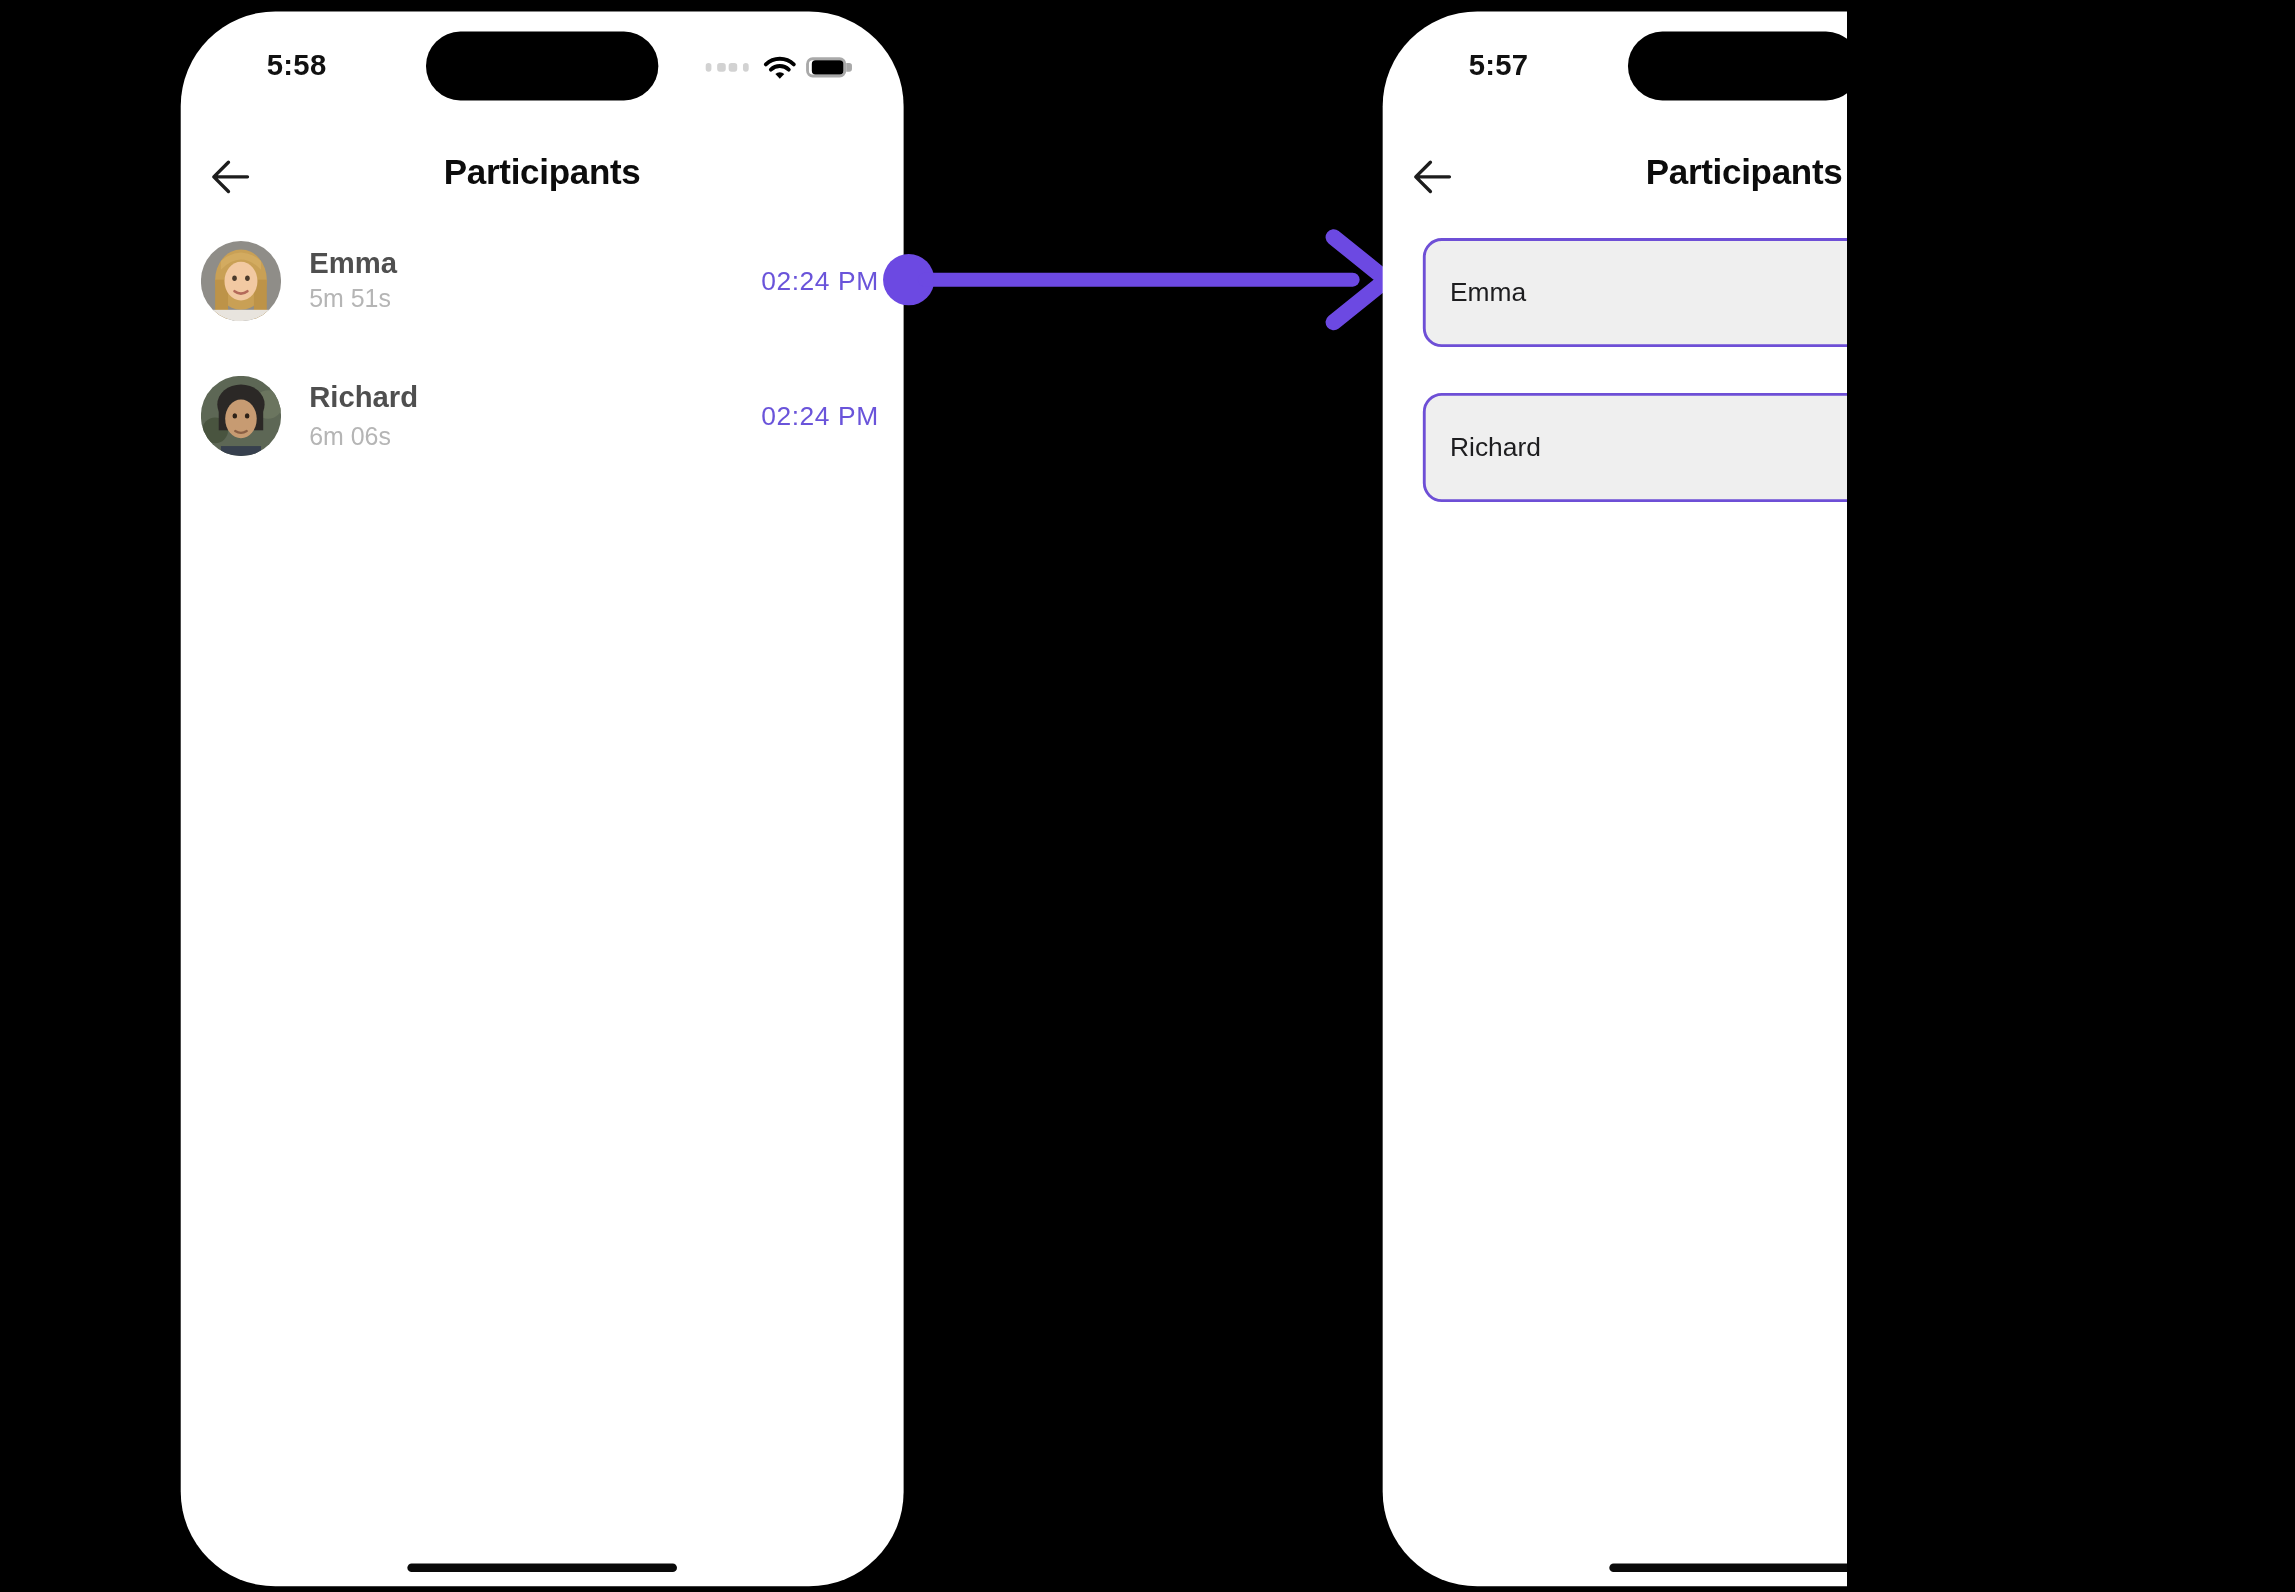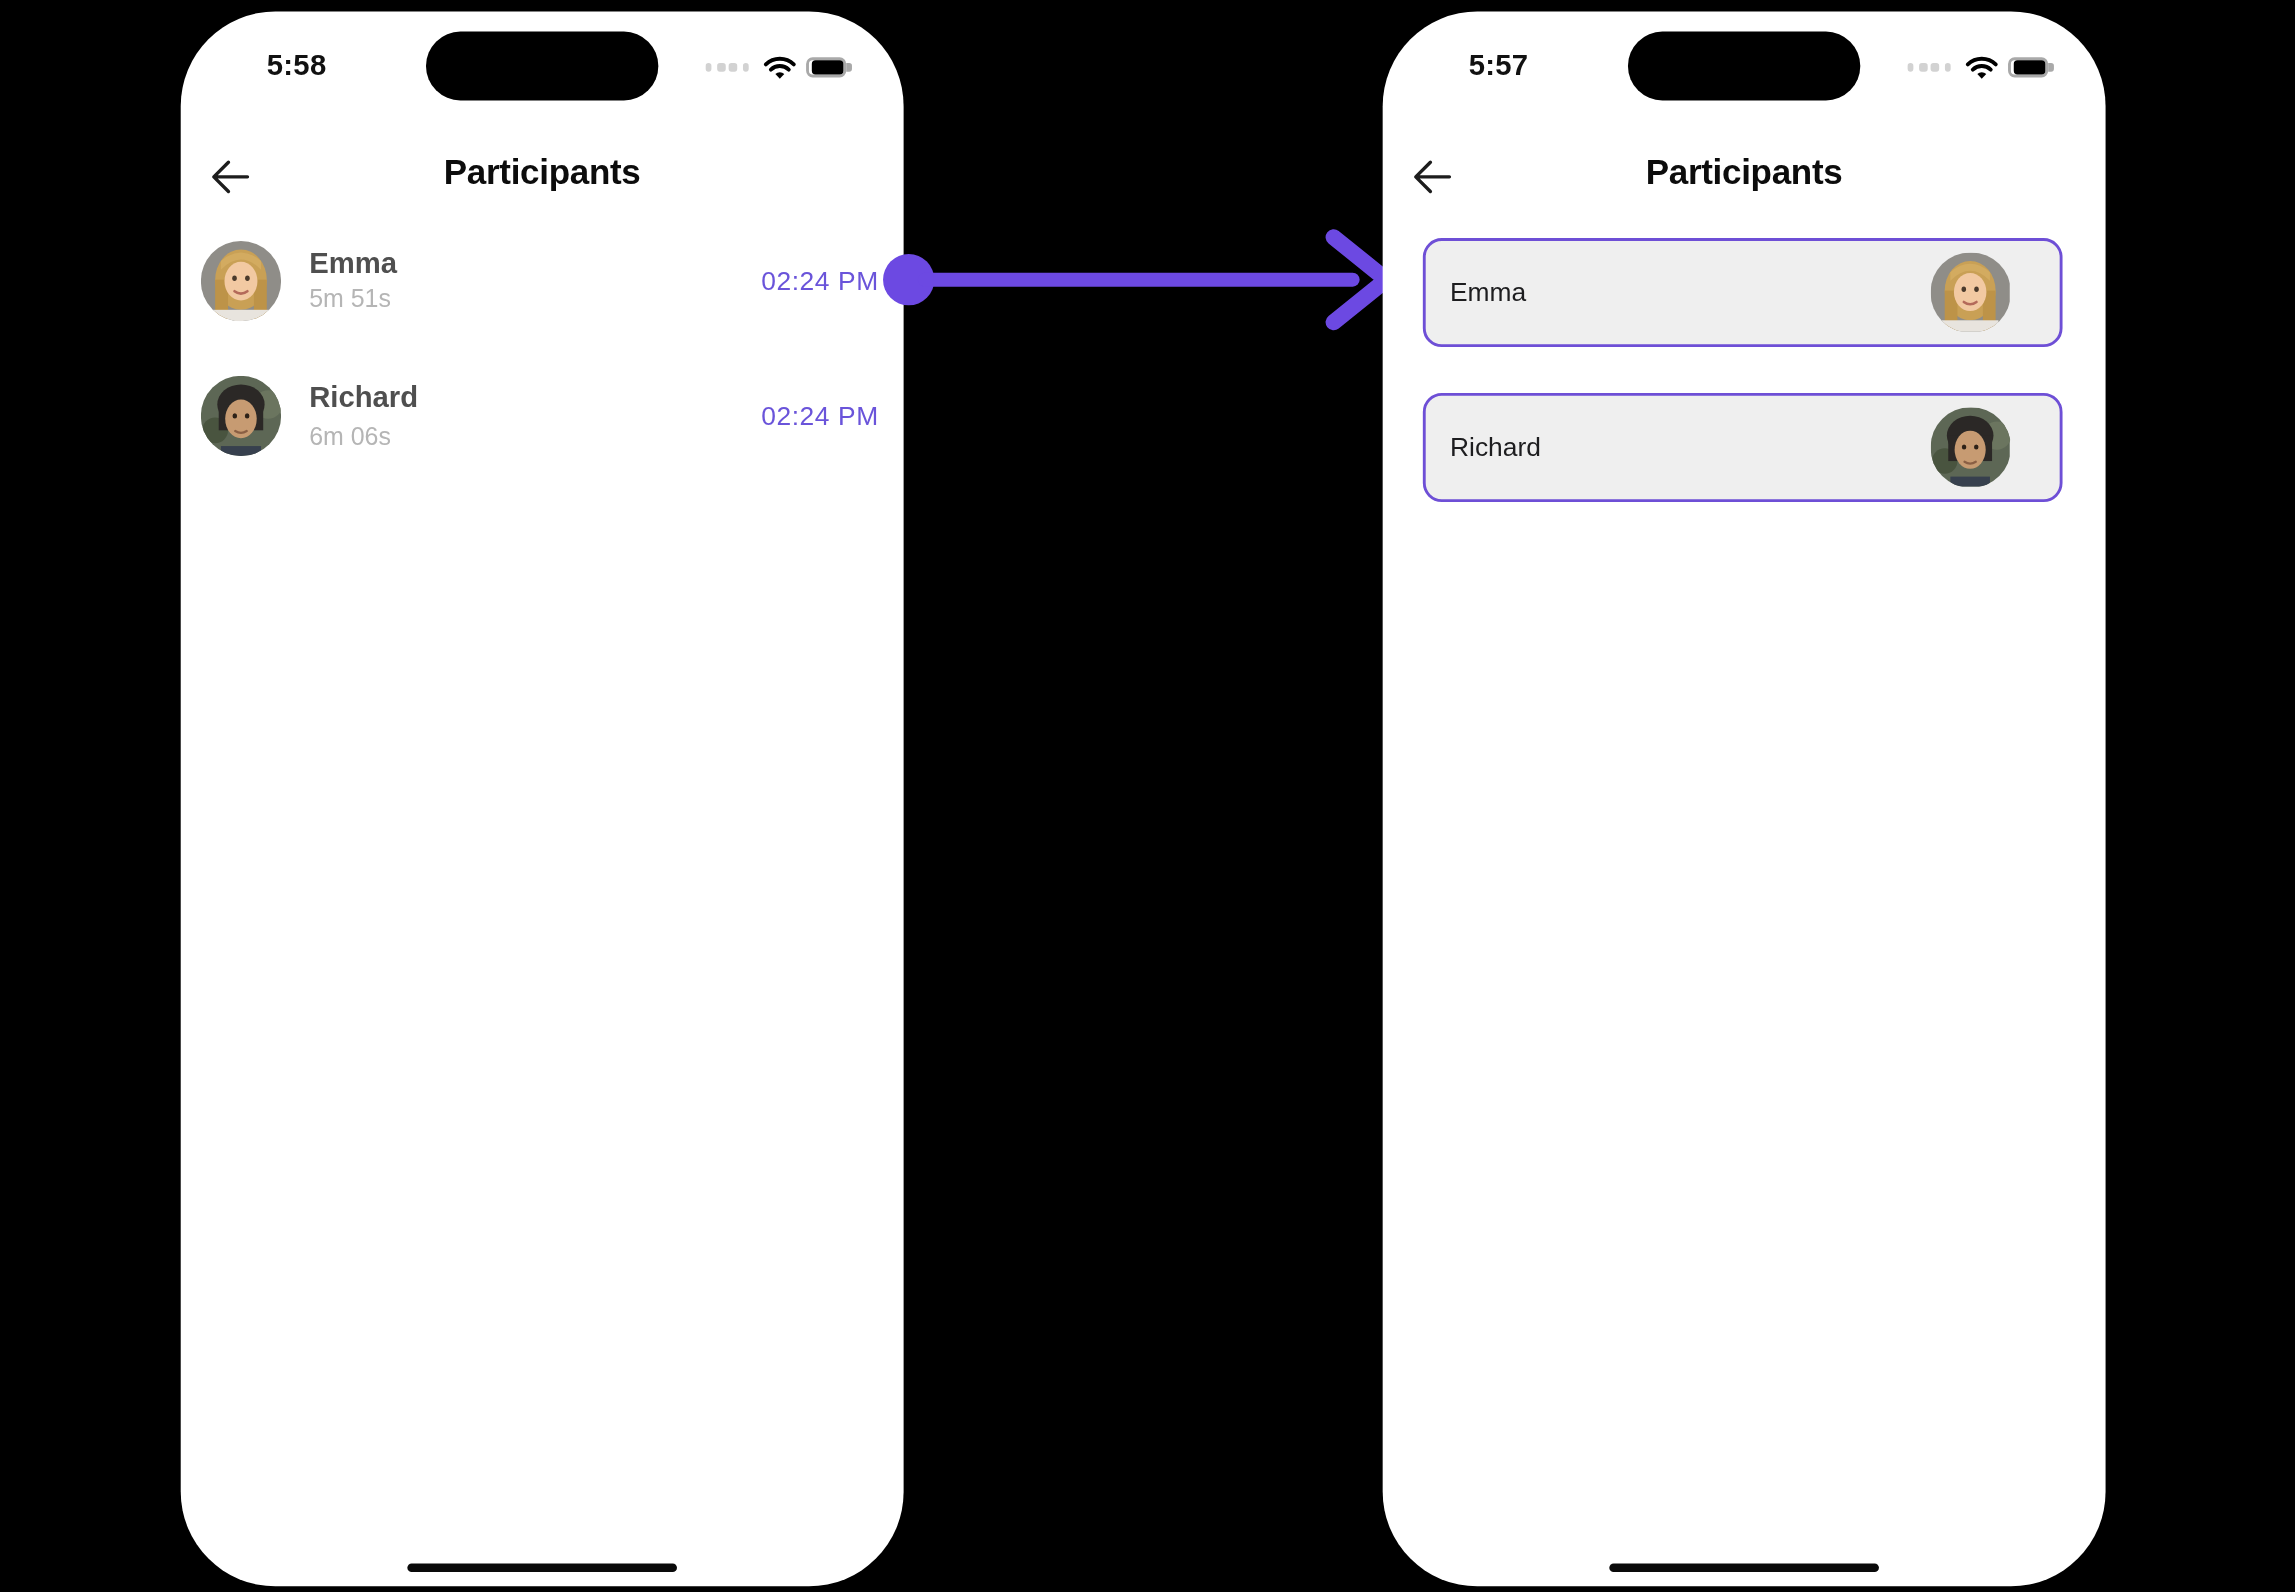--- a/index.html
+++ b/index.html
@@ -1,16 +1,16 @@
 <!DOCTYPE html>
 <html style="font-size:8.2px"><head>
 <meta charset="utf-8">
 <style>
   html,body{margin:0;padding:0;background:#000;}
-  .stage{position:relative;width:2295px;height:1593px;background:#000;overflow:hidden;}
+  .stage{position:relative;width:1847px;height:1593px;background:#000;overflow:hidden;}
   .canvas{position:absolute;left:0;top:0;width:800px;height:555px;
           transform:scale(2.86862);transform-origin:0 0;
           font-family:"Liberation Sans",sans-serif;}
 
   
   .phone{position:absolute;top:4.1px;width:252px;height:549px;background:#fff;
          border-radius:33px;overflow:hidden;}
   .phone.left{left:63px;}
   .phone.right{left:482px;}
 

